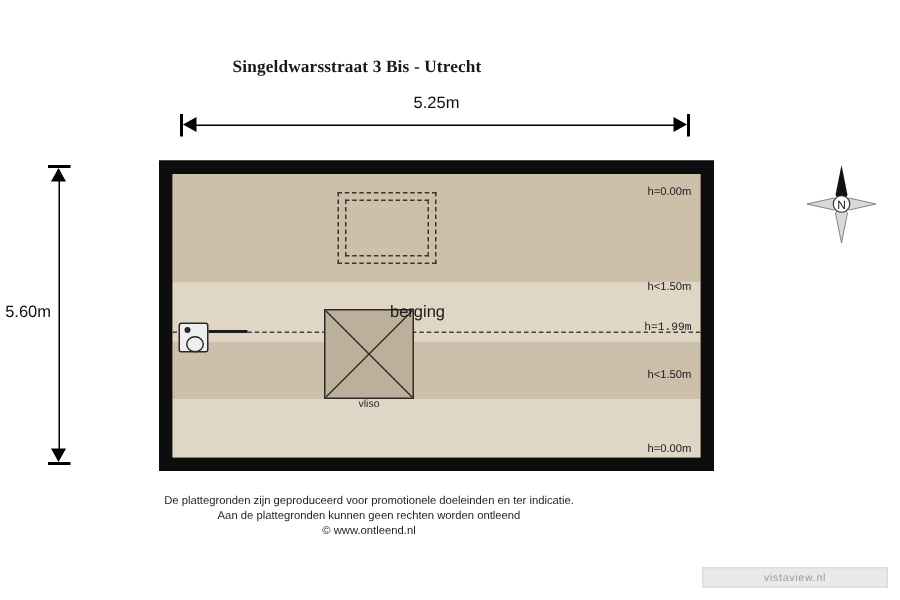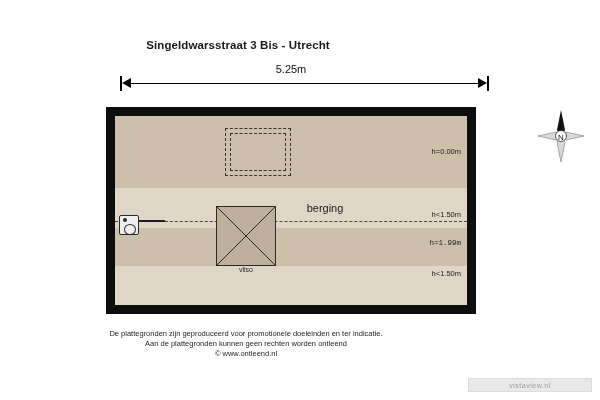--- a/index.html
+++ b/index.html
@@ -20,20 +20,21 @@
     height: 400px;
   }
 
   
   .title-block {
     position: absolute;
     top: 38px;
     left: 0;
     width: 476px;
     text-align: center;
+    font-family: Liberation Serif, serif;
   }
   .title-line1 {
     font-size: 11.5px;
     font-weight: bold;
     color: #1a1a1a;
     letter-spacing: 0.1px;
     line-height: 15px;
   }
   .title-line2 {
     font-size: 11.5px;
@@ -41,21 +42,21 @@
     color: #1a1a1a;
     letter-spacing: 0.1px;
     line-height: 15px;
   }
 
   
   .dim-top {
     position: absolute;
     left: 120px;
     top: 72px;
-    width: 369px;
+    width: 340px;
     height: 24px;
   }
   .dim-top .line {
     position: absolute;
     top: 11px;
     left: 6px;
     right: 6px;
     height: 1px;
     background: #000;
   }
@@ -175,21 +176,20 @@
   .band.b3 { top: 112px; height: 38px;  background: #cdc0ab; }
   .band.b4 { top: 150px; height: 39px;  background: #e0d6c6; }
 
   .band-label {
     position: absolute;
     right: 6px;
     font-size: 7.5px;
     color: #1c1c1c;
     font-family: "Liberation Sans", sans-serif;
     white-space: nowrap;
-    margin-top: 24px;
   }
   .band-label.l1 { top: 7px; }
   .band-label.l2 { top: 70px; }
   .band-label.l3 { top: 99px; font-family: Liberation Mono, monospace; }
   .band-label.l4 { top: 129px; }
   .band-label.l5 { top: 178px; }
 
   
   .mid-dash {
     position: absolute;
@@ -243,21 +243,21 @@
     font-size: 7px;
     color: #2b2b2b;
   }
 
   
   .room-label {
     position: absolute;
     left: 145px;
     top: 86px;
     width: 130px;
-    text-align: center;
+    text-align: left;
     font-size: 11px;
     color: #1a1a1a;
   }
 
   
   .appliance {
     position: absolute;
     left: 4px;
     top: 99px;
     width: 20px;
@@ -348,20 +348,28 @@
 
   <div class="dim-top">
     <div class="label">5.25m</div>
     <div class="line"></div>
     <div class="cap left"></div>
     <div class="cap right"></div>
     <div class="arrow left"></div>
     <div class="arrow right"></div>
   </div>
 
+  <div class="dim-left">
+    <div class="label">5.60m</div>
+    <div class="line"></div>
+    <div class="cap top"></div>
+    <div class="cap bottom"></div>
+    <div class="arrow top"></div>
+    <div class="arrow bottom"></div>
+  </div>
 
   <div class="plan">
     <div class="plan-inner">
 
       <div class="band b1"></div>
       <div class="band b2"></div>
       <div class="band b3"></div>
       <div class="band b4"></div>
 
       <div class="mid-dash"></div>

